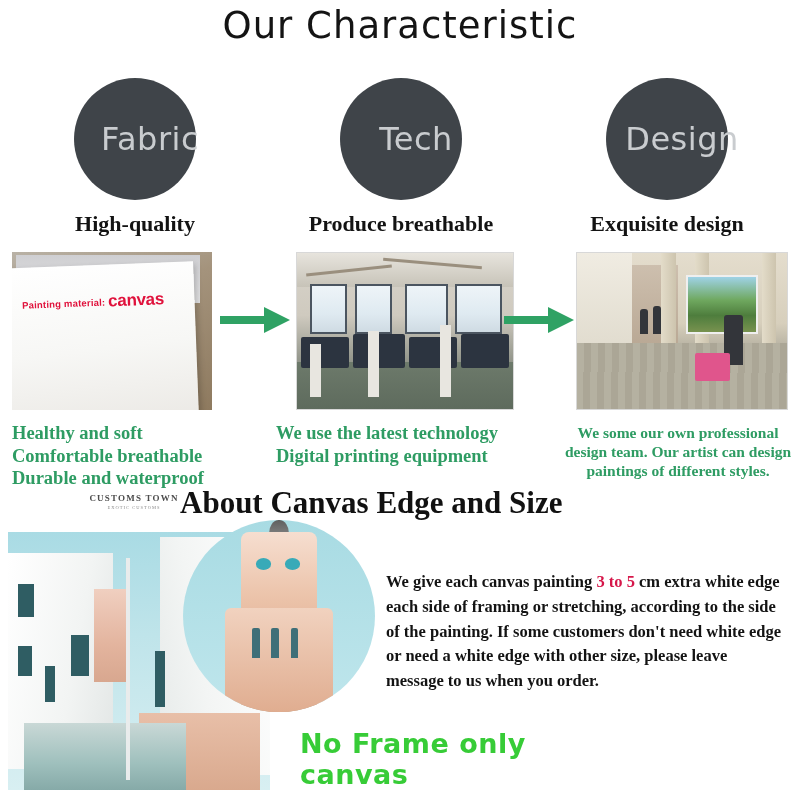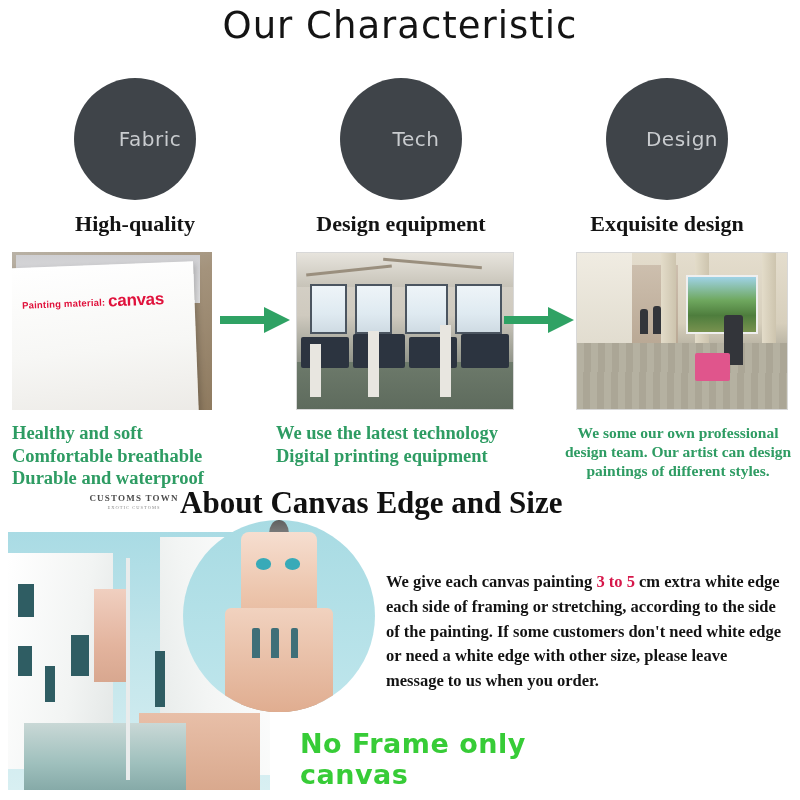--- a/index.html
+++ b/index.html
@@ -27,21 +27,21 @@
   .feature-col.c2 { left: 534px; }
 
   .circle-wrap { display: flex; justify-content: center; }
   .circle {
     width: 122px; height: 122px; border-radius: 50%;
     background: #3f4449;
     display: flex; align-items: center; justify-content: center;
   }
   .circle-label {
     font-family: "DejaVu Sans", sans-serif;
-    font-size: 20px; font-weight: 400; color: #c9cccf;
+    font-size: 32px; font-weight: 400; color: #c9cccf;
     letter-spacing: .5px;
     margin-left: 30px;
   }
   .caption {
     margin-top: 11px; text-align: center;
     font-family: "Liberation Serif", serif;
     font-size: 22px; font-weight: 700; color: #131313;
   }
 
   
@@ -205,21 +205,21 @@
     </div>
     <div class="caption">High-quality</div>
   </div>
 
   <div class="feature-col c1">
     <div class="circle-wrap">
       <div class="circle">
         <span class="circle-label">Tech</span>
       </div>
     </div>
-    <div class="caption">Design equipment</div>
+    <div class="caption">Produce breathable</div>
   </div>
 
   <div class="feature-col c2">
     <div class="circle-wrap">
       <div class="circle">
         <span class="circle-label">Design</span>
       </div>
     </div>
     <div class="caption">Exquisite design</div>
   </div>

